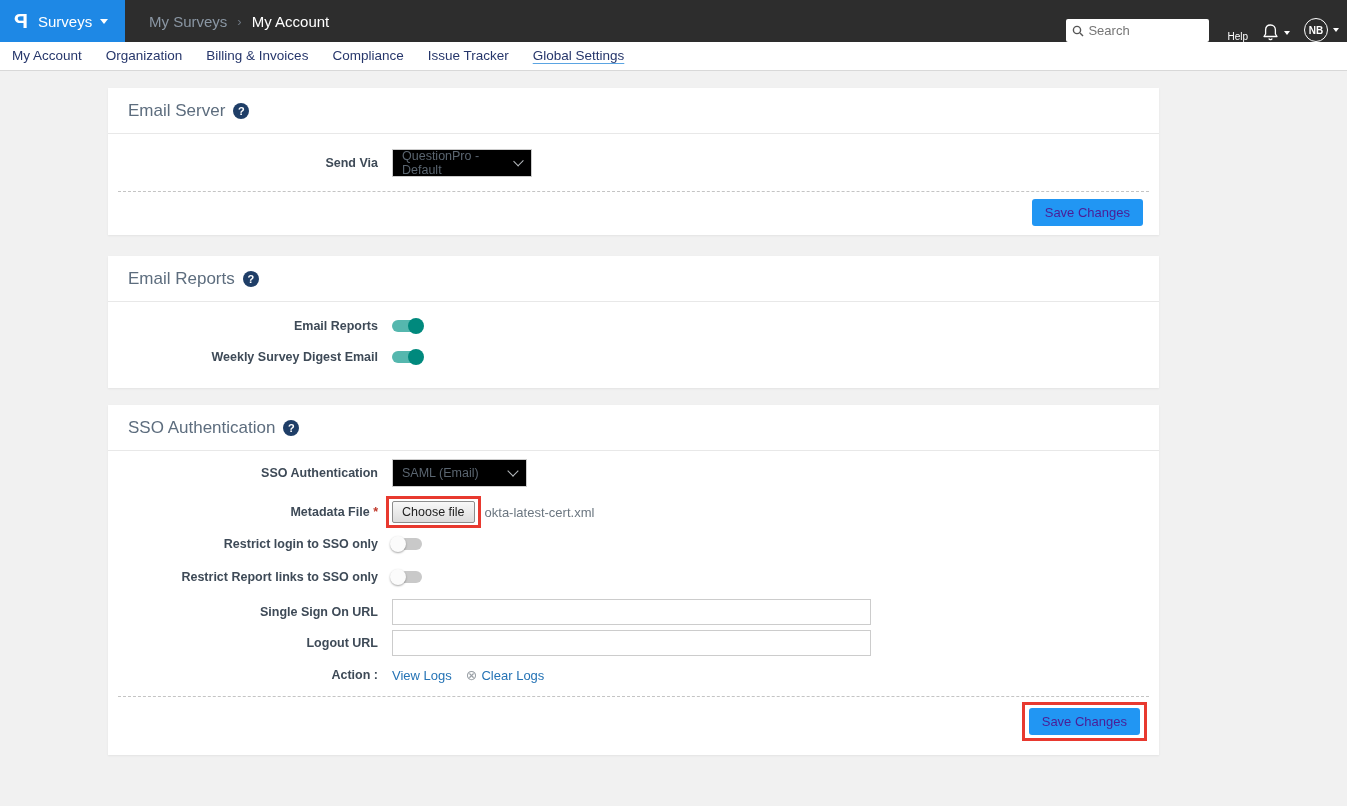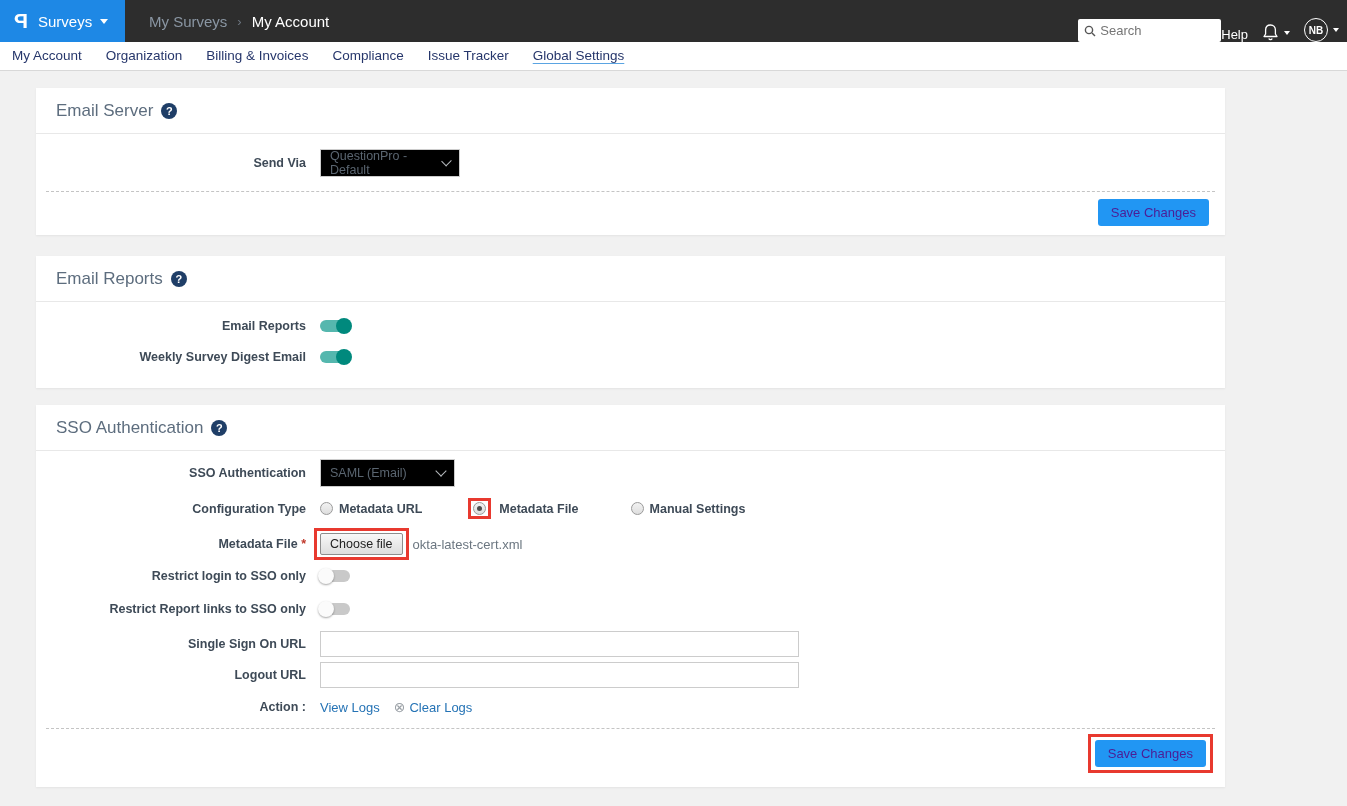--- a/index.html
+++ b/index.html
@@ -14,33 +14,33 @@
   .caret { display:inline-block; width:0; height:0; border-left:4px solid transparent; border-right:4px solid transparent; border-top:5px solid #fff; margin-left:8px; }
   .breadcrumb { display:flex; align-items:center; padding-left:24px; font-size:15px; }
   .crumb-muted { color:#8a96a3; cursor:pointer; }
   .crumb-sep { color:#6d7680; margin:0 10px; font-size:13px; }
   .crumb-current { color:#ffffff; }
   .topbar-right { margin-left:auto; display:flex; align-items:flex-end; padding-right:8px; }
   .searchbox { width:143px; height:23px; background:#fff; border-radius:2px; display:flex; align-items:center; padding:0 6px; }
   .searchbox svg { flex:0 0 auto; }
   .searchbox input { border:none; outline:none; width:100%; font-size:13px; color:#444; margin-left:4px; background:transparent; font-family:inherit; }
   .searchbox input::placeholder { color:#757575; }
-  .help-link { color:#fff; font-size:13px; cursor:pointer; }
+  .help-link { color:#fff; font-size:10px; margin-left:18px; cursor:pointer; }
   .bell-wrap { display:flex; align-items:center; margin-left:14px; cursor:pointer; }
   .mini-caret { display:inline-block; width:0; height:0; border-left:3.5px solid transparent; border-right:3.5px solid transparent; border-top:4px solid #fff; margin-left:5px; }
   .avatar-wrap { display:flex; align-items:center; margin-left:14px; cursor:pointer; }
   .avatar { width:24px; height:24px; border:1.5px solid #fff; border-radius:50%; color:#fff; font-size:10px; font-weight:bold; display:flex; align-items:center; justify-content:center; }
 
   
   .tabbar { height:29px; background:#fff; border-bottom:1px solid #d8d8d8; display:flex; align-items:center; padding-left:12px; }
   .tab { font-size:13.5px; color:#26366b; margin-right:24px; cursor:pointer; padding-bottom:1px; }
   .tab.active { text-decoration:underline; text-decoration-color:#5aa4e2; text-underline-offset:3px; }
 
   
-  .card { background:#fff; width:1189px; margin-left:36px; box-shadow:0 1px 2px rgba(0,0,0,0.06); }
+  .card { background:#fff; width:1051px; margin-left:108px; box-shadow:0 1px 2px rgba(0,0,0,0.06); }
   .card-title { padding:13px 20px 12px; border-bottom:1px solid #e8e8e8; display:flex; align-items:center; }
   .card-title h2 { font-size:17px; font-weight:normal; color:#5d6d7e; }
   .help-icon { width:16px; height:16px; border-radius:50%; background:#1f3e67; color:#fff; font-size:11px; font-weight:bold; display:inline-flex; align-items:center; justify-content:center; margin-left:8px; cursor:pointer; }
 
   .frow { display:flex; align-items:center; }
   .flabel { width:270px; text-align:right; font-size:12.5px; font-weight:bold; color:#3e4a57; flex:0 0 auto; }
   .fctl { margin-left:14px; display:flex; align-items:center; }
   .req { color:#c0392b; }
 
   .selectbox { height:28px; border:1px solid #ccc; background:#000000; display:flex; align-items:center; justify-content:space-between; padding:0 9px; cursor:pointer; }
@@ -203,39 +203,20 @@
     <div class="flabel">SSO Authentication</div>
     <div class="fctl">
       <div class="selectbox" style="width:135px;">
         <span class="sel-text">SAML (Email)</span>
         <span class="chev"></span>
       </div>
     </div>
   </div>
 
 
-  <div class="frow r-cfg">
-    <div class="flabel">Configuration Type</div>
-    <div class="fctl">
-      <span class="radio-opt cfg-opt1">
-        <span class="radio"></span>
-        <span class="radio-label">Metadata URL</span>
-      </span>
-      <span class="radio-opt cfg-opt2">
-        <span class="red-box radio-hl">
-            <span class="radio checked"></span>
-          </span>
-        <span class="radio-label">Metadata File</span>
-      </span>
-      <span class="radio-opt">
-        <span class="radio"></span>
-        <span class="radio-label">Manual Settings</span>
-      </span>
-    </div>
-  </div>
 
   <div class="frow r-file">
     <div class="flabel"><span>Metadata File</span> <span class="req">*</span></div>
     <div class="fctl" style="margin-left:8px;">
       <span class="red-box file-hl">
         <button class="choose-file">Choose file</button>
       </span>
       <span class="file-name">okta-latest-cert.xml</span>
     </div>
   </div>

